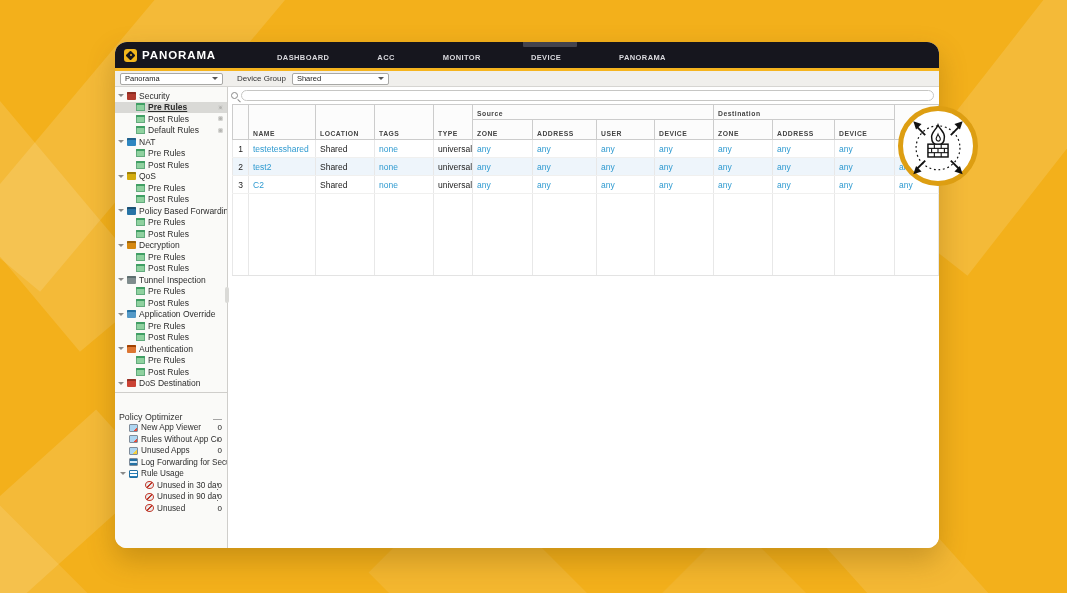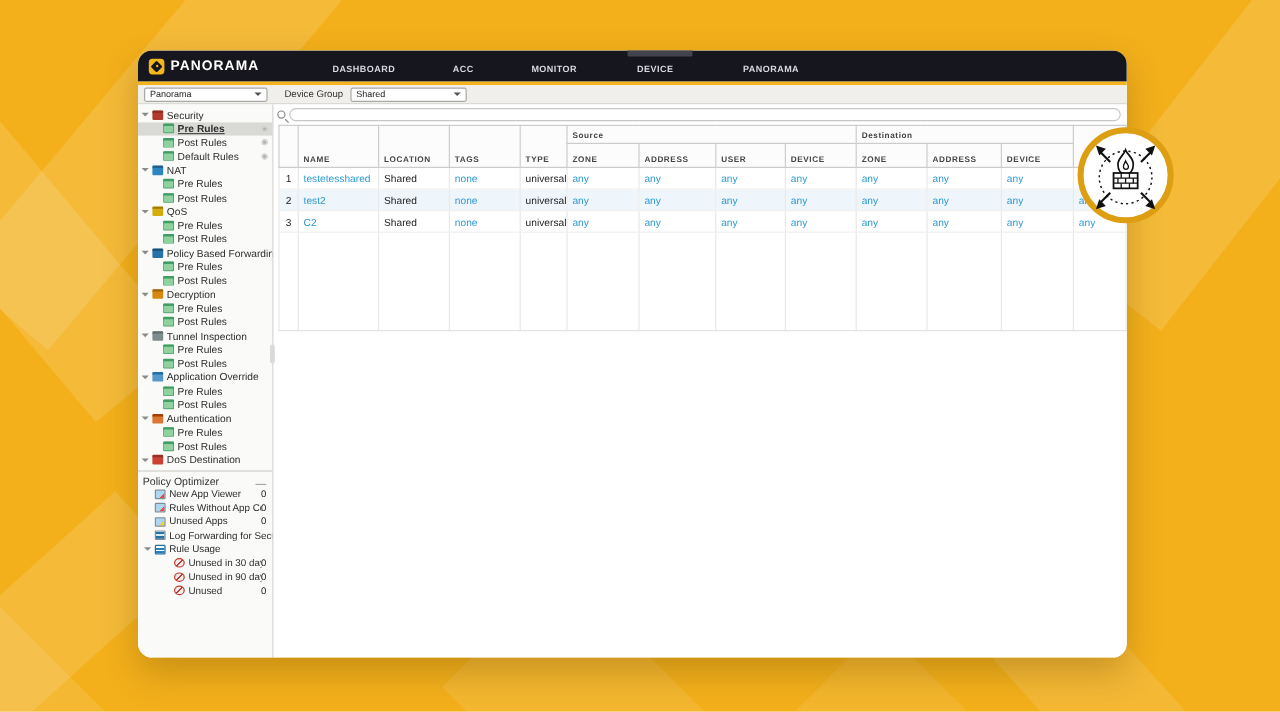--- a/index.html
+++ b/index.html
@@ -69,21 +69,21 @@
   .ic-tunnel { background:#7f8c8d; box-shadow:inset 0 2px 0 #5d6d6e; }
   .ic-appoverride { background:#5499c7; box-shadow:inset 0 2px 0 #2471a3; }
   .ic-auth { background:#dc7633; box-shadow:inset 0 2px 0 #a04000; }
   .ic-dos { background:#cb4335; box-shadow:inset 0 2px 0 #943126; }
   .tlabel { flex:1; overflow:hidden; text-overflow:clip; }
   .trow.selected .tlabel { font-weight:700; text-decoration:underline; }
   .dot { width:5px; height:5px; border-radius:50%; background:#b5b5b2; box-shadow:inset 0 0 0 1px #d9d9d6; margin-right:4px; flex:none; }
 
   
   .po { border-top:1px solid #cfcecb; flex:1; }
-  .po-hdr { height:13px; display:flex; align-items:flex-end; padding:2px 5px 0 4px; font-size:8.8px; color:#333; }
+  .po-hdr { height:13px; display:flex; align-items:flex-end; padding:2px 5px 0 4px; font-size:8.8px; color:#333;margin-top:16px; }
   .po-min { margin-left:auto; color:#777; font-size:9px; line-height:6px; cursor:default; }
   .po-row { height:11.5px; display:flex; align-items:center; padding-left:14px; font-size:8.2px; white-space:nowrap; overflow:hidden; }
   .po-row.lvl2 { padding-left:30px; }
   .po-row .chev { margin-left:-9px; }
   .po-count { margin-left:auto; padding-right:5px; font-size:8px; color:#222; }
   .poc { width:9px; height:8px; border-radius:1px; margin-right:3px; flex:none; border:0.5px solid #7f8c9a; }
   .poc-viewer  { background:linear-gradient(315deg,#e74c3c 30%,#aed6f1 30%); }
   .poc-nocontrols { background:linear-gradient(315deg,#e74c3c 30%,#aed6f1 30%); }
   .poc-unusedapps { background:linear-gradient(315deg,#f4d03f 35%,#aed6f1 35%); }
   .poc-logfwd  { background:repeating-linear-gradient(#2471a3 0 2px,#d6eaf8 2px 4px); }

